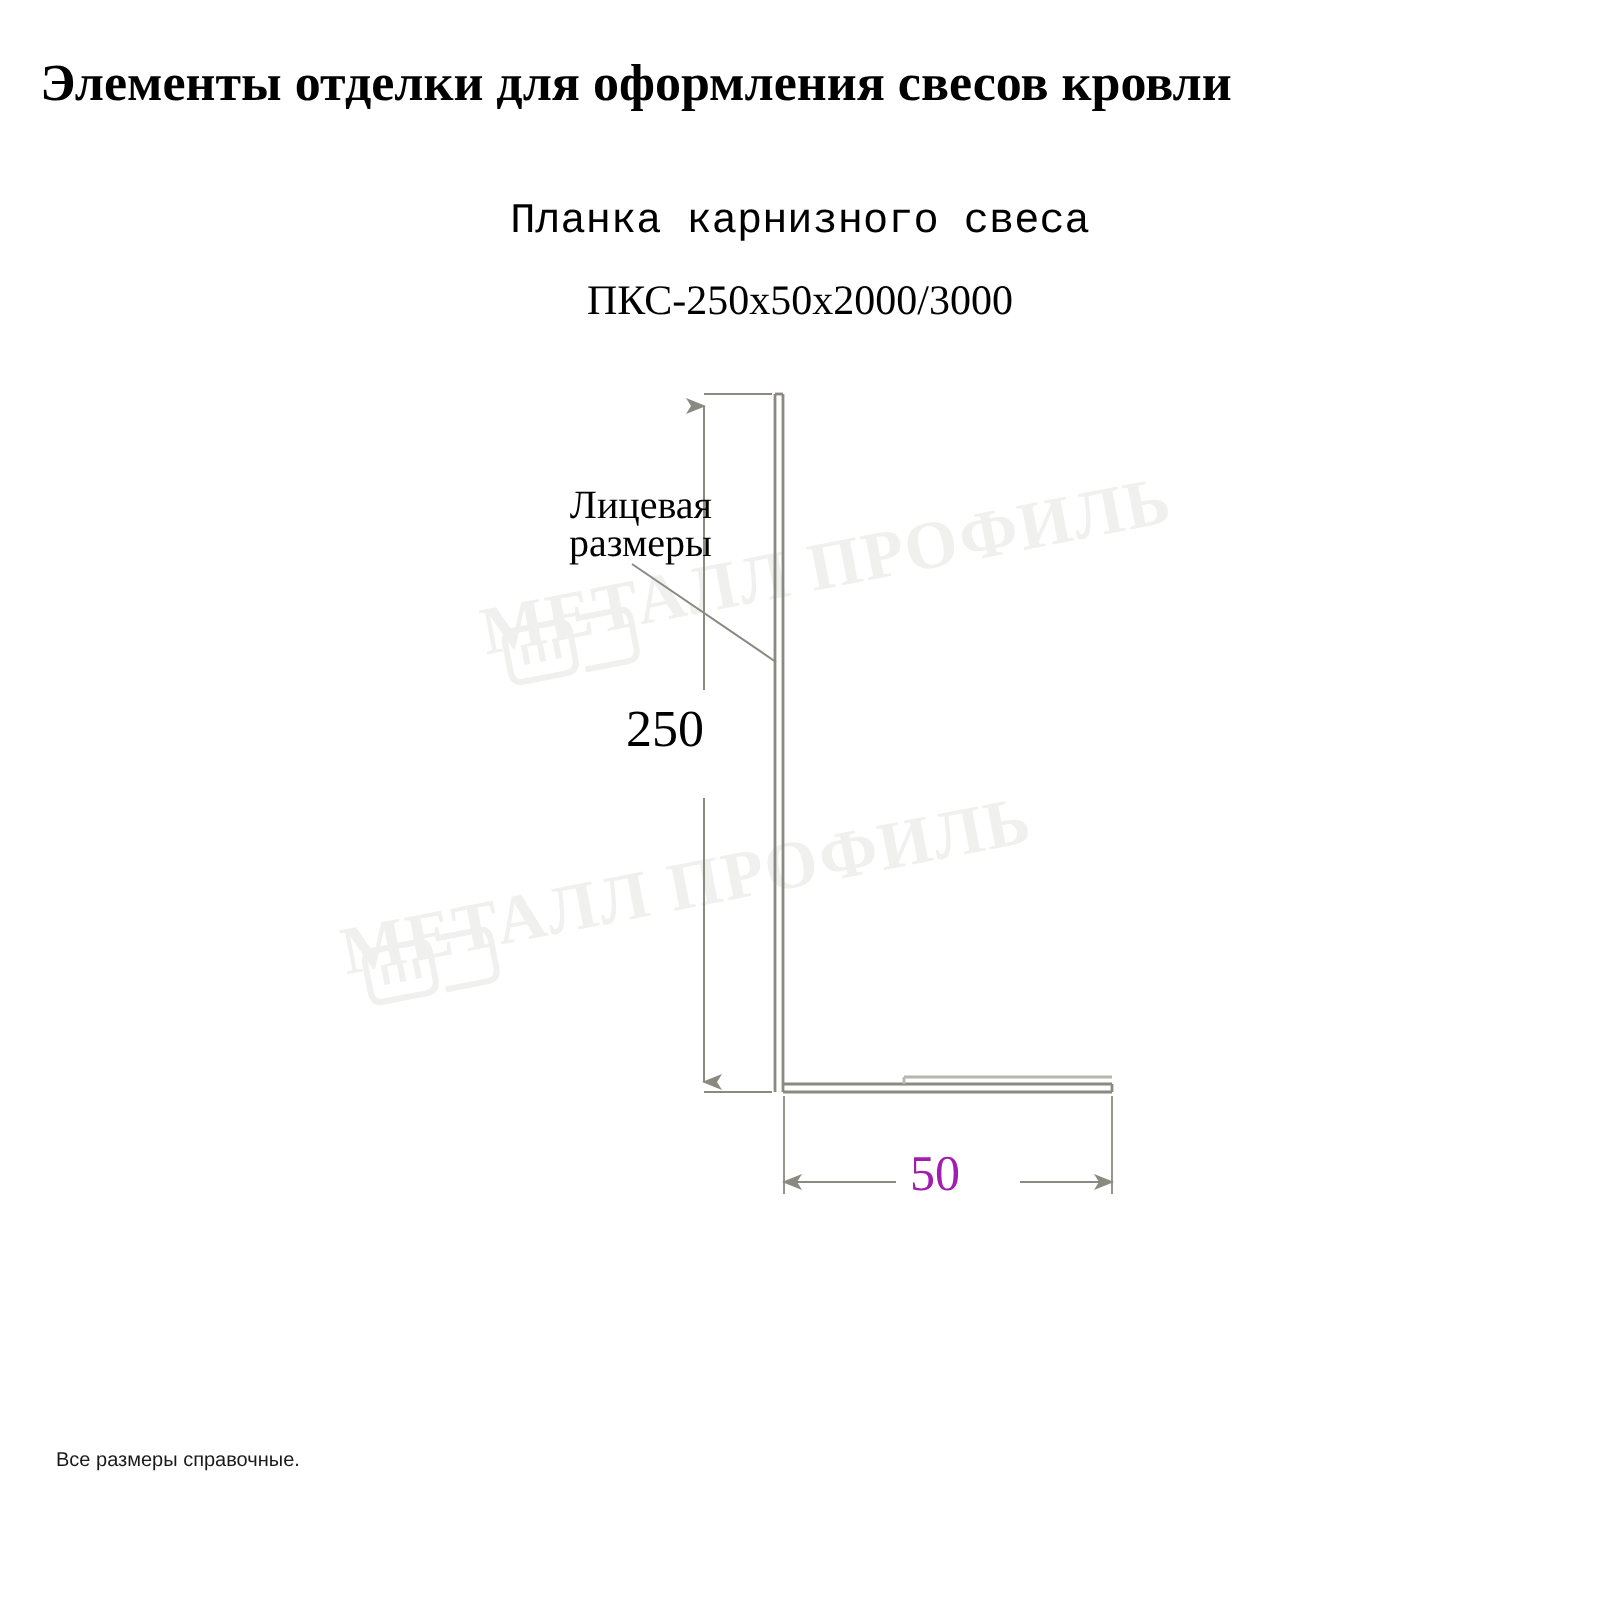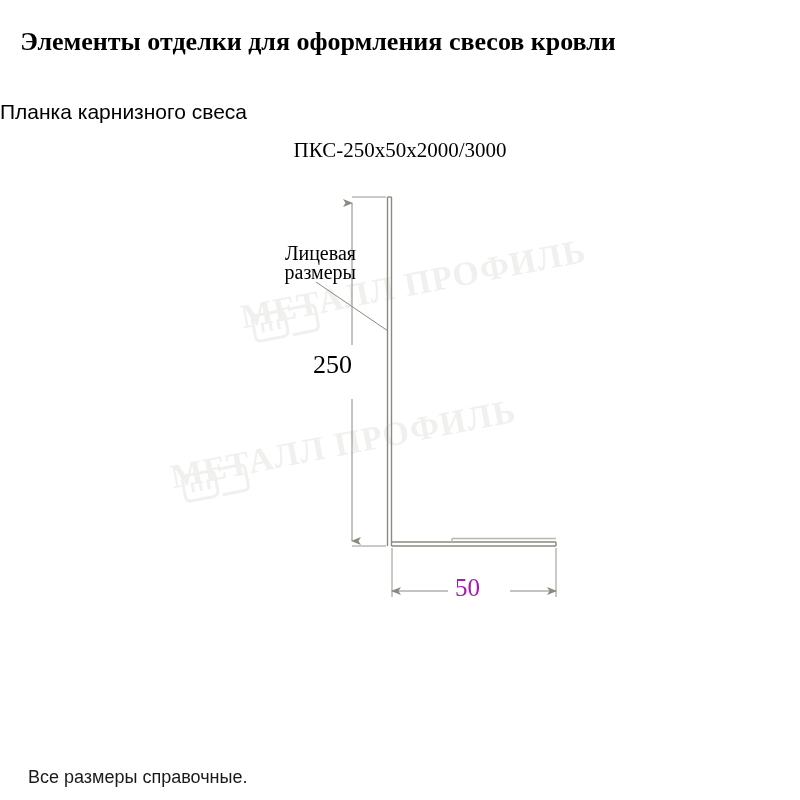--- a/index.html
+++ b/index.html
@@ -30,22 +30,23 @@
     font-weight: bold;
     font-family: "Liberation Serif", serif;
     letter-spacing: 0px;
     color: #000000;
   }
   .sub-title {
     position: absolute;
     top: 100px;
     left: 0;
     width: 800px;
+    text-align: center;
     font-size: 21px;
-    font-family: Liberation Sans, sans-serif;
+    font-family: Liberation Mono, monospace;
     color: #000000;
   }
   .sub-title-2 {
     position: absolute;
     top: 138px;
     left: 0;
     width: 800px;
     text-align: center;
     font-size: 21px;
     font-family: Liberation Serif, serif;
@@ -100,22 +101,22 @@
     position: absolute;
     left: 455px;
     top: 574px;
     font-size: 25px;
     font-family: "Liberation Serif", serif;
     color: #a21caf;
   }
   .footnotes {
     position: absolute;
     left: 28px;
-    top: 766px;
-    font-size: 18px;
+    top: 720px;
+    font-size: 10px;
     line-height: 22px;
     color: #1a1a1a;
   }
   .footnotes div { white-space: nowrap; }
 </style>
 </head>
 <body>
 
 <div class="page">
 

